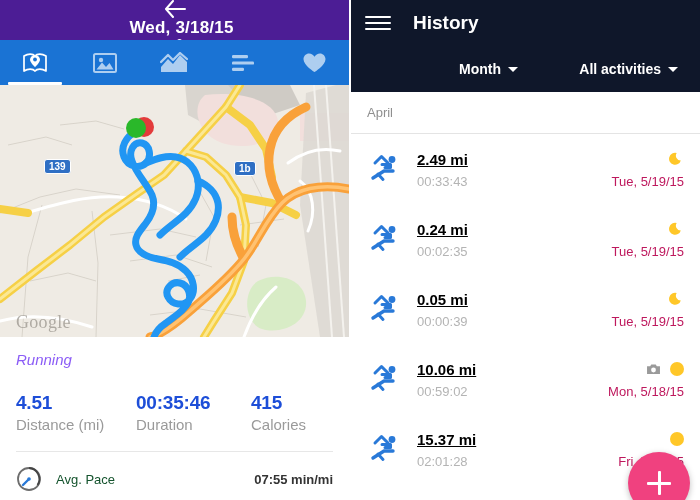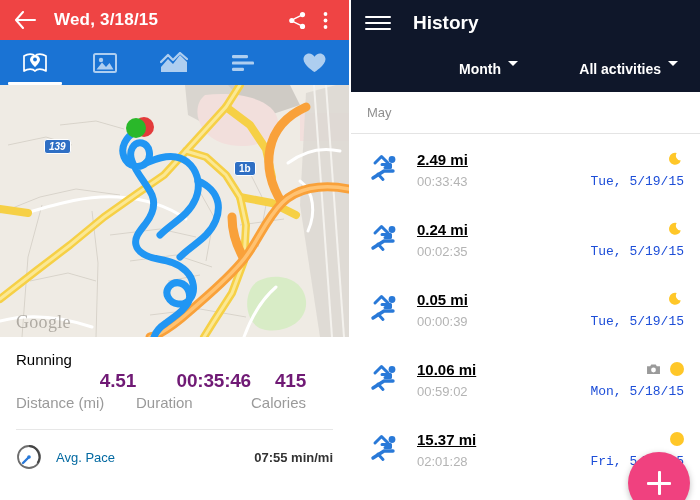--- a/index.html
+++ b/index.html
@@ -7,82 +7,82 @@
     width:700px;height:500px;overflow:hidden;
     background:#ffffff;
     font-family:"Liberation Sans", sans-serif;
     -webkit-font-smoothing:antialiased;
   }
   .app{position:relative;width:700px;height:500px;display:flex;background:#fff;}
 
   
   .left{position:relative;width:349px;height:500px;background:#fff;overflow:hidden;}
 
-  .l-appbar{height:40px;background:#ef4444;display:flex;align-items:center;padding:0 10px;box-sizing:border-box;}
+  .l-appbar{height:40px;background:#4c1d95;display:flex;align-items:center;padding:0 10px;box-sizing:border-box;flex-direction:column;}
   .back-arrow{width:30px;height:30px;display:flex;align-items:center;justify-content:center;cursor:pointer;}
   .l-title{color:#fff;font-size:17px;font-weight:bold;margin-left:14px;letter-spacing:.2px;white-space:nowrap;}
   .l-spacer{flex:1;}
   .ic-btn{width:28px;height:30px;display:flex;align-items:center;justify-content:center;cursor:pointer;}
 
   .l-tabs{height:45px;background:#1a73d4;display:flex;align-items:center;position:relative;}
   .tab{flex:1;height:45px;display:flex;align-items:center;justify-content:center;cursor:pointer;position:relative;}
   .tab svg{opacity:.82;}
   .tab.active svg{opacity:1;}
   .tab.active:after{content:"";position:absolute;left:8px;right:8px;bottom:0;height:3px;background:#fff;border-radius:1px;}
 
   
   .map{position:relative;width:349px;height:252px;background:#efebe4;overflow:hidden;}
   .map svg{position:absolute;top:0;left:0;}
   .gwm{position:absolute;left:16px;bottom:4px;font-family:"Liberation Serif",serif;font-size:18px;color:#8d8880;opacity:.65;letter-spacing:.3px;}
 
   .shieldlbl{position:absolute;background:#2f6fc4;color:#fff;font-size:10px;font-weight:bold;border-radius:3px;padding:1px 4px;border:1.5px solid #fff;line-height:11px;}
 
   .summary{padding:14px 16px 0 16px;}
-  .act-name{font-size:15px;color:#000000;margin-bottom:2px;}
+  .act-name{font-size:15px;color:#8b5cf6;margin-bottom:24px;font-style:italic;}
   .stats{display:flex;}
   .stat{}
   .stat.s0{width:120px;}
   .stat.s1{width:115px;}
-  .stat-val{font-size:19px;font-weight:bold;color:#701a75;line-height:21px;letter-spacing:-.2px;text-align:right;}
+  .stat-val{font-size:19px;font-weight:bold;color:#1d4ed8;line-height:21px;letter-spacing:-.2px;}
   .stat-lab{font-size:15px;color:#9a9a9a;margin-top:3px;}
 
   .l-div{height:1px;background:#e7e7e7;margin-top:18px;}
 
   .pace-row{display:flex;align-items:center;padding:14px 16px 0 16px;}
   .pace-ic{width:26px;height:26px;margin-right:14px;flex:none;}
-  .pace-lab{font-size:13px;color:#0369a1;}
+  .pace-lab{font-size:13px;color:#14532d;}
   .pace-val{margin-left:auto;font-size:13px;font-weight:bold;color:#333;}
 
   
   .right{position:relative;width:351px;height:500px;background:#fff;overflow:hidden;border-left:2px solid #fff;box-sizing:border-box;}
   .r-appbar{height:92px;background:#0f172a;box-sizing:border-box;}
   .r-top{height:46px;display:flex;align-items:center;padding:0 14px;}
   .hamb{width:26px;height:26px;display:flex;flex-direction:column;justify-content:center;gap:4px;cursor:pointer;}
   .hamb i{display:block;height:2px;background:#fff;border-radius:1px;}
   .r-title{color:#fff;font-size:19px;font-weight:bold;margin-left:22px;}
   .r-filters{height:46px;display:flex;align-items:center;}
-  .filt{display:flex;color:#fff;font-size:14px;font-weight:bold;cursor:pointer;padding-left:40px;}
+  .filt{display:flex;align-items:center;color:#fff;font-size:14px;font-weight:bold;cursor:pointer;padding-left:40px;}
   .filt .car{margin-left:7px;display:inline-block;width:0;height:0;border-left:5px solid transparent;border-right:5px solid transparent;border-top:5px solid #fff;}
   .filt.f-month{margin-left:68px;}
   .filt.f-all{margin-left:auto;margin-right:22px;}
 
   .month-row{height:41px;display:flex;align-items:center;padding:0 16px;box-sizing:border-box;}
   .month-lbl{font-size:13px;color:#8f8f8f;}
   .month-sum{margin-left:auto;font-size:13px;color:#8f8f8f;}
   .r-div{height:1px;background:#e4e4e4;}
 
   .alist{}
   .arow{height:70px;display:flex;align-items:center;padding:0 16px 0 18px;box-sizing:border-box;cursor:pointer;position:relative;}
   .run-ic{width:34px;height:34px;flex:none;margin-right:14px;}
   .a-txt{display:flex;flex-direction:column;}
   .a-dist{font-size:15px;font-weight:bold;color:#000000;line-height:20px;text-decoration:underline;}
   .a-dur{font-size:13px;color:#b4b4b4;margin-top:4px;}
   .a-right{margin-left:auto;display:flex;flex-direction:column;align-items:flex-end;}
   .a-icons{display:flex;align-items:center;gap:9px;height:18px;}
-  .a-date{font-size:13px;color:#1d4ed8;margin-top:6px;font-family:Liberation Mono, monospace;}
+  .a-date{font-size:13px;color:#be185d;margin-top:6px;}
   .moon{width:15px;height:15px;}
   .sun{width:14px;height:14px;border-radius:50%;background:#ffc728;}
   .cam{width:15px;height:12px;}
 
   .fab{position:absolute;right:10px;bottom:-14px;width:62px;height:62px;border-radius:50%;background:#f0417f;
        display:flex;align-items:center;justify-content:center;cursor:pointer;box-shadow:0 2px 6px rgba(0,0,0,.25);}
   .fab:before{content:"";position:absolute;width:24px;height:3px;background:#fff;border-radius:1px;}
   .fab:after{content:"";position:absolute;width:3px;height:24px;background:#fff;border-radius:1px;}
 </style>
 </head>
@@ -233,21 +233,21 @@
                    C184 226 174 232 166 238
                    C160 242 156 246 154 252"></path>
           <path d="M146 78 C156 74 166 70 176 72 C188 74 196 84 198 96 C200 108 194 120 186 128 C178 136 168 142 160 150"></path>
           <path d="M198 96 C208 100 216 108 218 118 C220 130 214 142 206 150 C198 158 188 164 180 172"></path>
         </g>
 
         <circle cx="144" cy="42" r="10" fill="#e33b3b"></circle>
         <circle cx="136" cy="43" r="10" fill="#2ab82a"></circle>
       </svg>
 
-      <div class="shieldlbl" style="left:44px;top:54px;font-style:italic;">139</div>
+      <div class="shieldlbl" style="left:44px;top:74px;">139</div>
       <div class="shieldlbl" style="left:234px;top:76px;">1b</div>
 
       <div class="gwm">Google</div>
     </div>
 
     <div class="summary">
       <div class="act-name">Running</div>
       <div class="stats">
         <div class="stat s0">
           <div class="stat-val">4.51</div>
@@ -296,21 +296,21 @@
           <span class="car"></span>
         </div>
         <div class="filt f-all">
           <span>All activities</span>
           <span class="car"></span>
         </div>
       </div>
     </div>
 
     <div class="month-row">
-      <div class="month-lbl">May</div>
+      <div class="month-lbl">April</div>
     </div>
     <div class="r-div"></div>
 
     <div class="alist">
 
       <div class="arow">
         <div class="run-ic">
           <svg width="34" height="34" viewBox="0 0 34 34">
             <circle cx="23" cy="7.5" r="3.4" fill="#2979d8"></circle>
             <path d="M6 11 L12.5 4.5 L19 11" fill="none" stroke="#2979d8" stroke-width="3" stroke-linecap="round" stroke-linejoin="round"></path>

